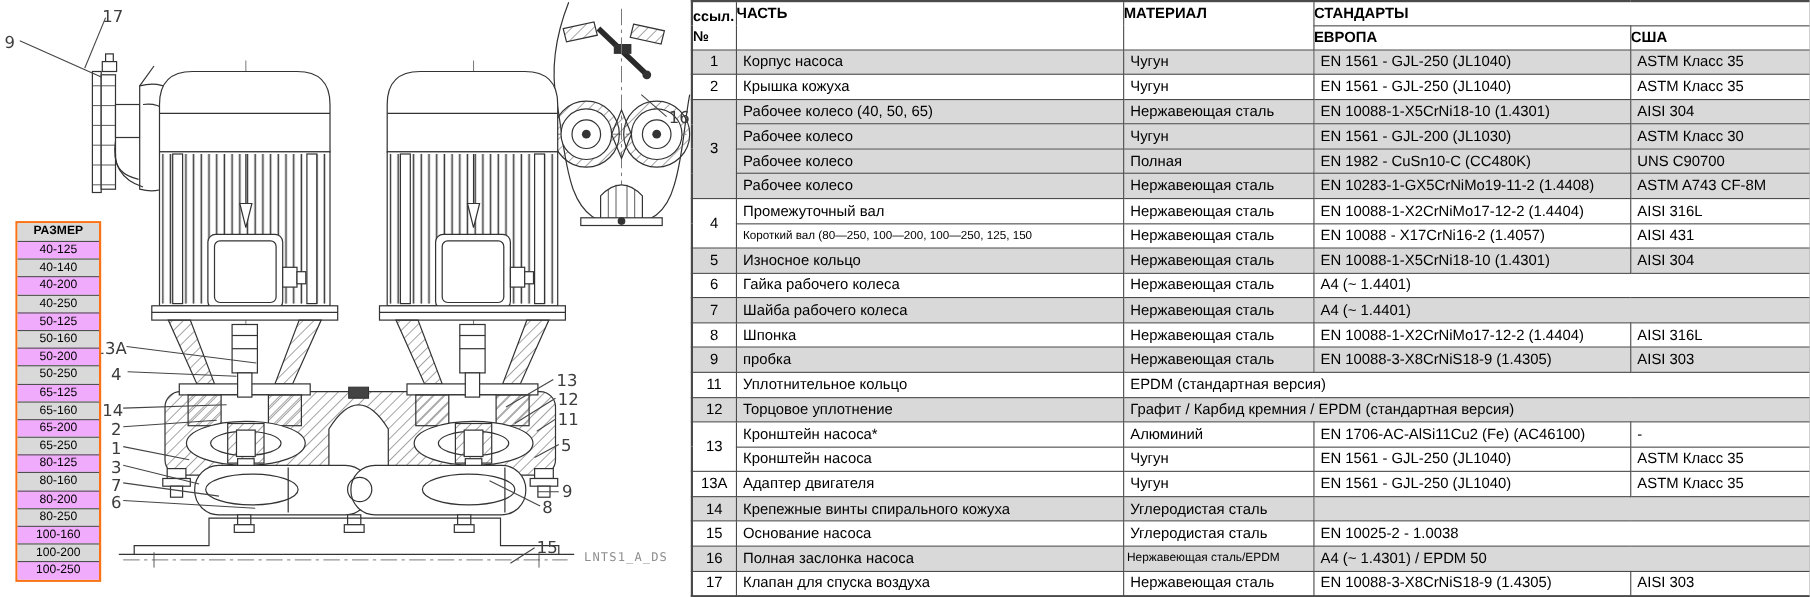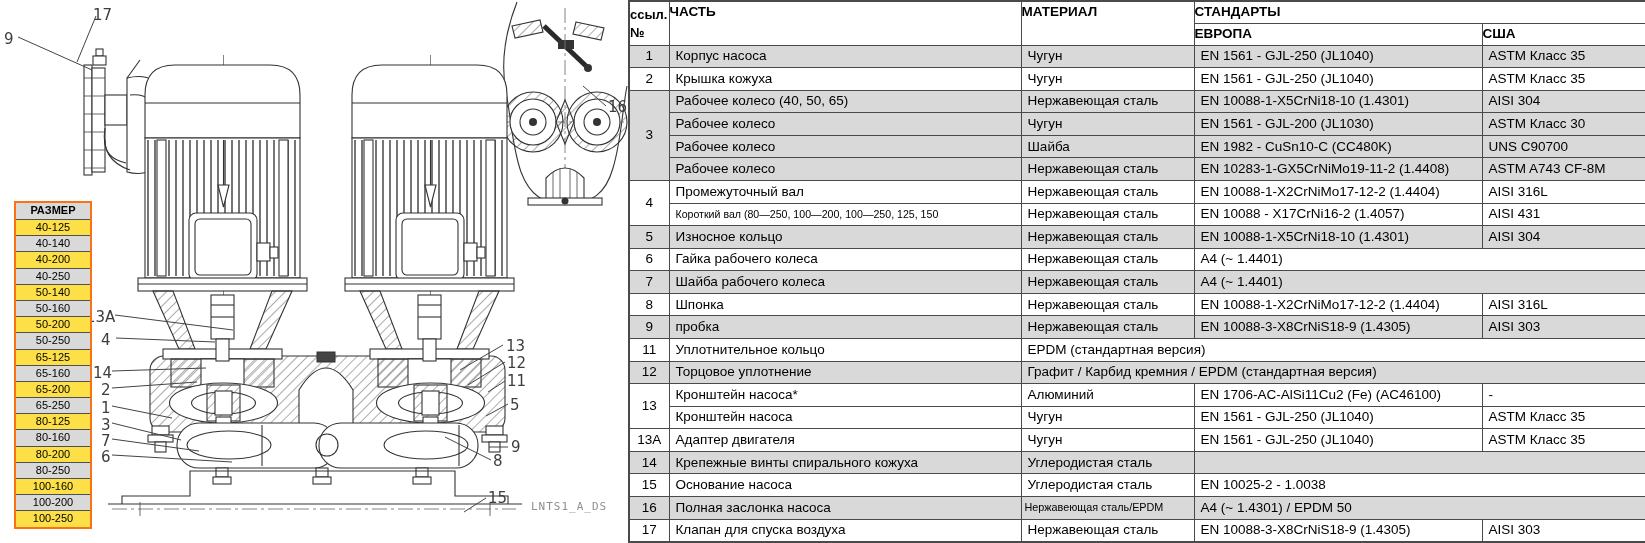--- a/index.html
+++ b/index.html
@@ -12,21 +12,21 @@
   .code-label { position:absolute; left:531px; top:500px; width:100px;
                 font-family:"DejaVu Sans Mono", monospace; font-size:11px;
                 color:#8f8f8f; letter-spacing:1px; }
 
   
   .size-table { position:absolute; left:14px; top:201px; width:78px;
                 border:2px solid #f97316; background:#fff; }
   .size-head  { height:16px; line-height:15px; text-align:center; font-size:11px;
                 font-weight:bold; background:#d9d9d9; }
   .size-row   { height:16.2px; line-height:15px; text-align:center; font-size:11px;
-                border-top:1px solid #4f4f4f; background:#fde047; }
+                border-top:1px solid #4f4f4f; background:#f0abfc; }
   .size-row.alt { background:#d9d9d9; }
 
   
   table.parts { position:absolute; left:628px; top:0; width:1017px; height:543px;
                 border-collapse:collapse; table-layout:fixed;
                 font-size:13.5px; }
   table.parts th, table.parts td { border:1px solid #4a4a4a; line-height:1.05;
                 overflow:hidden; white-space:nowrap; }
   table.parts { border:2px solid #4a4a4a; }
   thead th { font-weight:bold; text-align:left; height:22px; background:#fff; }
@@ -222,21 +222,21 @@
   </svg>
 
   <span class="code-label">LNTS1_A_DS</span>
 
   <div class="size-table">
     <div class="size-head">РАЗМЕР</div>
     <div class="size-row">40-125</div>
     <div class="size-row alt">40-140</div>
     <div class="size-row">40-200</div>
     <div class="size-row alt">40-250</div>
-    <div class="size-row">50-140</div>
+    <div class="size-row">50-125</div>
     <div class="size-row alt">50-160</div>
     <div class="size-row">50-200</div>
     <div class="size-row alt">50-250</div>
     <div class="size-row">65-125</div>
     <div class="size-row alt">65-160</div>
     <div class="size-row">65-200</div>
     <div class="size-row alt">65-250</div>
     <div class="size-row">80-125</div>
     <div class="size-row alt">80-160</div>
     <div class="size-row">80-200</div>
@@ -292,21 +292,21 @@
         <td>AISI 304</td>
       </tr>
       <tr class="g">
         <td>Рабочее колесо</td>
         <td>Чугун</td>
         <td>EN 1561 - GJL-200 (JL1030)</td>
         <td>ASTM Класс 30</td>
       </tr>
       <tr class="g">
         <td>Рабочее колесо</td>
-        <td>Шайба</td>
+        <td>Полная</td>
         <td>EN 1982 - CuSn10-C (CC480K)</td>
         <td>UNS C90700</td>
       </tr>
       <tr class="g">
         <td>Рабочее колесо</td>
         <td>Нержавеющая сталь</td>
         <td>EN 10283-1-GX5CrNiMo19-11-2 (1.4408)</td>
         <td>ASTM A743 CF-8M</td>
       </tr>
       <tr>

